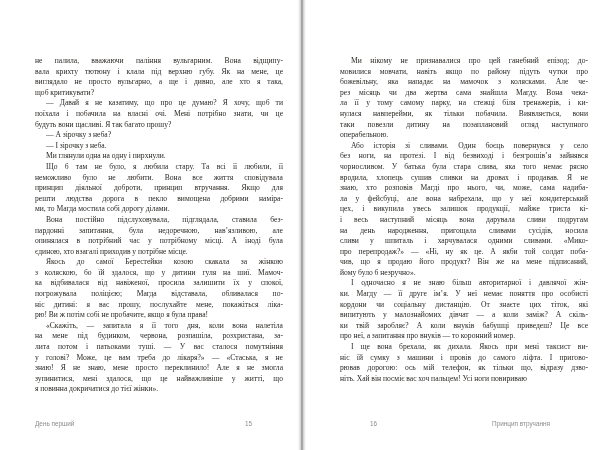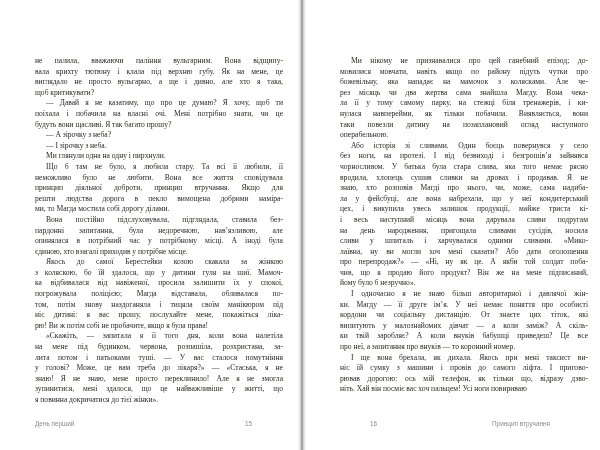--- a/index.html
+++ b/index.html
@@ -92,21 +92,20 @@
           <div class="line indent">Вона постійно підслуховувала, підглядала, ставила без-</div>
           <div class="line">пардонні запитання, була недоречною, нав’язливою, але</div>
           <div class="line">опинялася в потрібний час у потрібному місці. А іноді була</div>
           <div class="line last">єдиною, хто взагалі приходив у потрібне місце.</div>
         </div>
         <div class="para">
           <div class="line indent">Якось до самої Берестейки козою скакала за жінкою</div>
           <div class="line">з коляскою, бо їй здалося, що у дитини гуля на шиї. Мамоч-</div>
           <div class="line">ка відбивалася від навіженої, просила залишити їх у спокої,</div>
           <div class="line">погрожувала поліцією; Магда відставала, обливалася по-</div>
-          <div class="line">том, потім знову наздоганяла і тицяла своїм манікюром під</div>
           <div class="line">ніс дитині: я вас прошу, послухайте мене, покажіться ліка-</div>
           <div class="line last">рю! Ви ж потім собі не пробачите, якщо я була права!</div>
         </div>
         <div class="para">
           <div class="line indent">«Скажіть, — запитала я її того дня, коли вона налетіла</div>
           <div class="line">на мене під будинком, червона, розпашіла, розхристана, за-</div>
           <div class="line">лита потом і патьоками туші. — У вас сталося помутніння</div>
           <div class="line">у голові? Може, це вам треба до лікаря?» — «Стаська, я не</div>
           <div class="line">знаю! Я не знаю, мене просто переклинило! Але я не змогла</div>
           <div class="line">зупинитися, мені здалося, що це найважливіше у житті, що</div>
@@ -137,21 +136,20 @@
           <div class="line indent">Або історія зі сливами. Один боєць повернувся у село</div>
           <div class="line">без ноги, на протезі. І від безвиході і безгрошів’я зайнявся</div>
           <div class="line">чорносливом. У батька була стара слива, яка того немає рясно</div>
           <div class="line">вродила, хлопець сушив сливки на дровах і продавав. Я не</div>
           <div class="line">знаю, хто розповів Магді про нього, чи, може, сама надиба-</div>
           <div class="line">ла у фейсбуці, але вона набрехала, що у неї кондитерський</div>
           <div class="line">цех, і викупила увесь залишок продукції, майже триста кі-</div>
           <div class="line">і весь наступний місяць вона дарувала сливи подругам</div>
           <div class="line">на день народження, пригощала сливами сусідів, носила</div>
           <div class="line">сливи у шпиталь і харчувалася одними сливами. «Мико-</div>
-          <div class="line">лаївна, ну ви могли хоч мені сказати? Або дати оголошення</div>
           <div class="line">про перепродаж?» — «Ні, ну як це. А якби той солдат поба-</div>
           <div class="line">чив, що я продаю його продукт? Він же на мене підписаний,</div>
           <div class="line last">йому було б незручно».</div>
         </div>
         <div class="para">
           <div class="line indent">І одночасно я не знаю більш авторитарної і давлячої жін-</div>
           <div class="line">ки. Магду — її друге ім’я. У неї немає поняття про особисті</div>
           <div class="line">кордони чи соціальну дистанцію. От знаєте цих тіток, які</div>
           <div class="line">випитують у малознайомих дівчат — а коли заміж? А скіль-</div>
           <div class="line">ки твій заробляє? А коли внуків бабушці приведеш? Це все</div>

